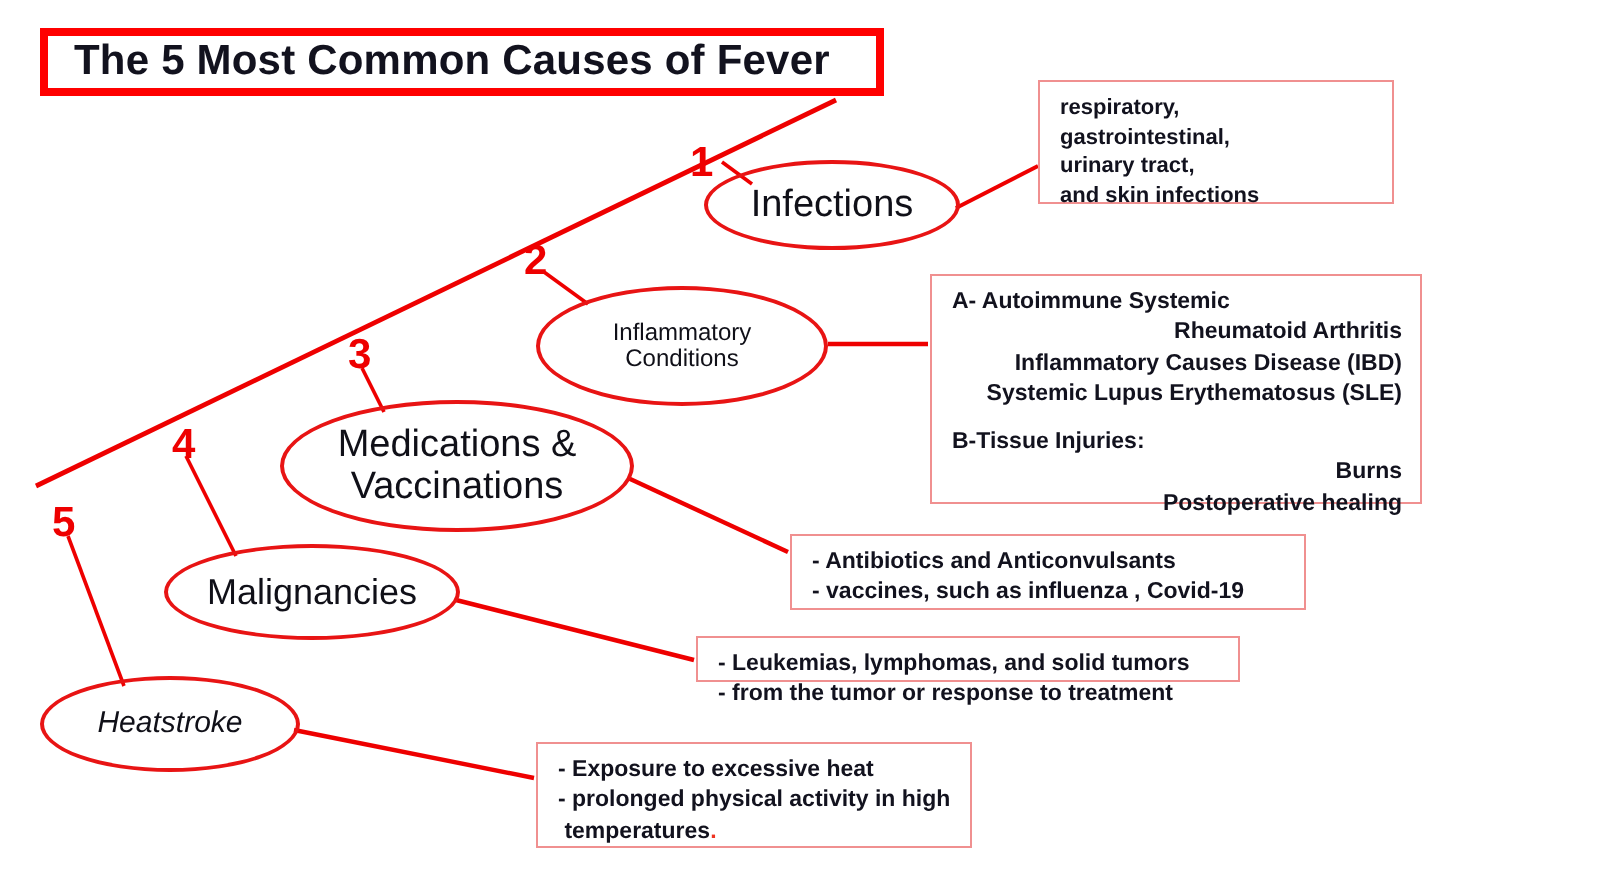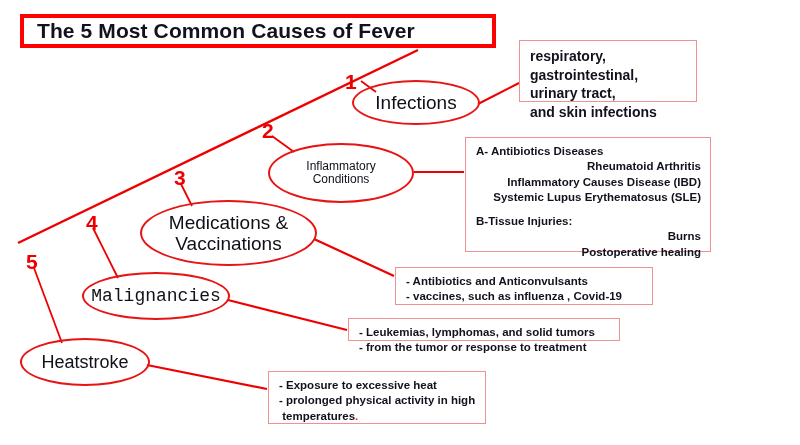--- a/index.html
+++ b/index.html
@@ -24,21 +24,21 @@
     width: 800px;
     height: 445px;
     pointer-events: none;
   }
 
   
   .title-box {
     position: absolute;
     left: 20px;
     top: 14px;
-    width: 476px;
+    width: 422px;
     height: 34px;
     border: 4px solid #ff0000;
     background: #ffffff;
     display: flex;
     align-items: center;
     box-sizing: border-box;
   }
   .title-text {
     font-size: 21px;
     font-weight: bold;
@@ -74,42 +74,42 @@
     display: block;
     line-height: 1.12;
   }
   .e-infections       { left: 352px; top: 80px;  width: 128px; height: 45px; }
   .e-infections span  { font-size: 19px; font-weight: normal; }
   .e-inflammatory     { left: 268px; top: 143px; width: 146px; height: 60px; }
   .e-inflammatory span{ font-size: 12px; }
   .e-medications      { left: 140px; top: 200px; width: 177px; height: 66px; }
   .e-medications span { font-size: 19px; }
   .e-malignancies     { left: 82px;  top: 272px; width: 148px; height: 48px; }
-  .e-malignancies span{ font-size: 18px; font-family: Liberation Mono, monospace; }
+  .e-malignancies span{ font-size: 18px; }
   .e-heatstroke       { left: 20px;  top: 338px; width: 130px; height: 48px; }
-  .e-heatstroke span  { font-size: 18px; }
+  .e-heatstroke span  { font-size: 15px; font-style: italic; }
 
   
   .info-box {
     position: absolute;
     border: 1px solid #f09090;
     background: #ffffff;
     box-sizing: border-box;
     color: #12121e;
     font-weight: bold;
     padding: 6px 9px 6px 10px;
   }
   .info-box .line {
     white-space: pre;
     line-height: 1.33;
   }
   .info-box .line.indent { padding-left: 11px; text-align: right; }
   .info-box .line.spacer { height: 9px; }
 
-  .b-infections    { left: 519px; top: 40px;  width: 178px; height: 62px;  font-size: 14px; }
+  .b-infections    { left: 519px; top: 40px;  width: 178px; height: 62px;  font-size: 11px; }
   .b-inflammatory  { left: 465px; top: 137px; width: 246px; height: 115px; font-size: 11.5px; }
   .b-medications   { left: 395px; top: 267px; width: 258px; height: 38px;  font-size: 11.5px; }
   .b-malignancies  { left: 348px; top: 318px; width: 272px; height: 23px;  font-size: 11.5px; }
   .b-heatstroke    { left: 268px; top: 371px; width: 218px; height: 53px;  font-size: 11.5px; }
 
   .red-dot {
     color: #ee3322;
     font-weight: bold;
   }
 </style>
@@ -172,21 +172,21 @@
   </div>
 
   <div class="info-box b-infections">
     <div class="line">respiratory,</div>
     <div class="line">gastrointestinal,</div>
     <div class="line">urinary tract,</div>
     <div class="line">and skin infections</div>
   </div>
 
   <div class="info-box b-inflammatory">
-    <div class="line">A- Antibiotics Diseases</div>
+    <div class="line">A- Autoimmune Systemic</div>
     <div class="line indent">Rheumatoid Arthritis</div>
     <div class="line indent">Inflammatory Causes Disease (IBD)</div>
     <div class="line indent">Systemic Lupus Erythematosus (SLE)</div>
     <div class="line spacer"></div>
     <div class="line">B-Tissue Injuries:</div>
     <div class="line indent">Burns</div>
     <div class="line indent">Postoperative healing</div>
   </div>
 
   <div class="info-box b-medications">

